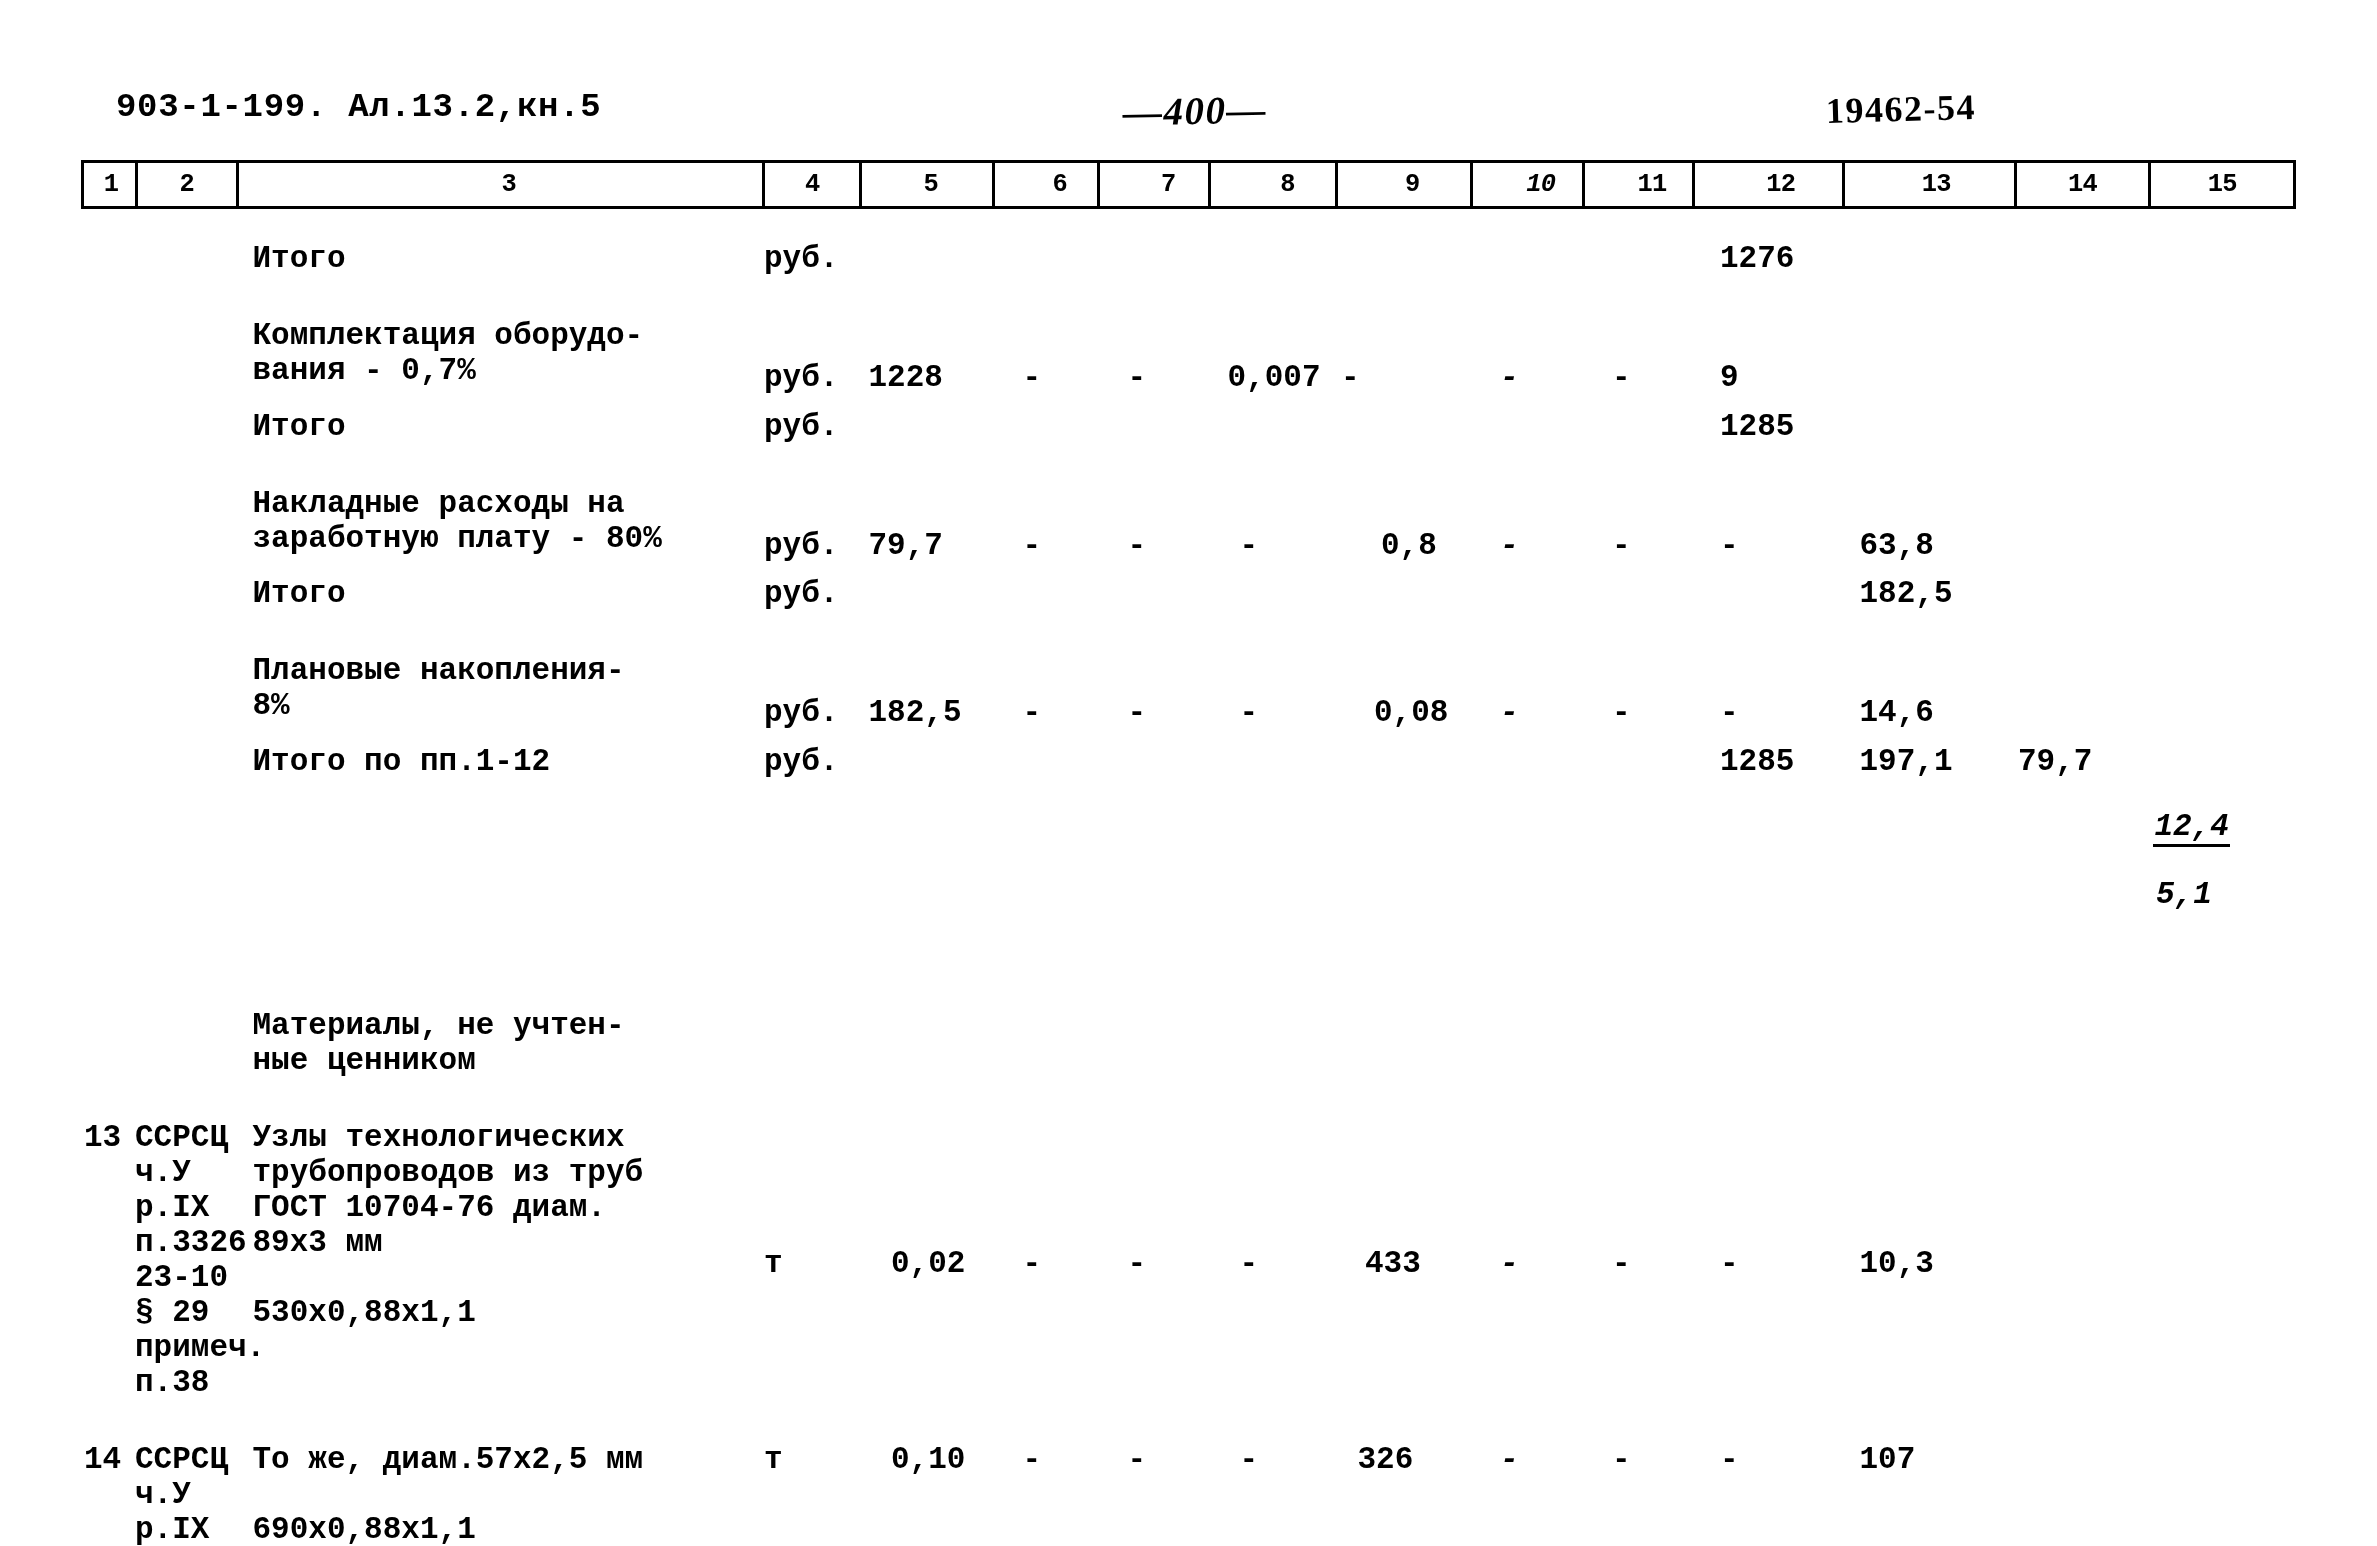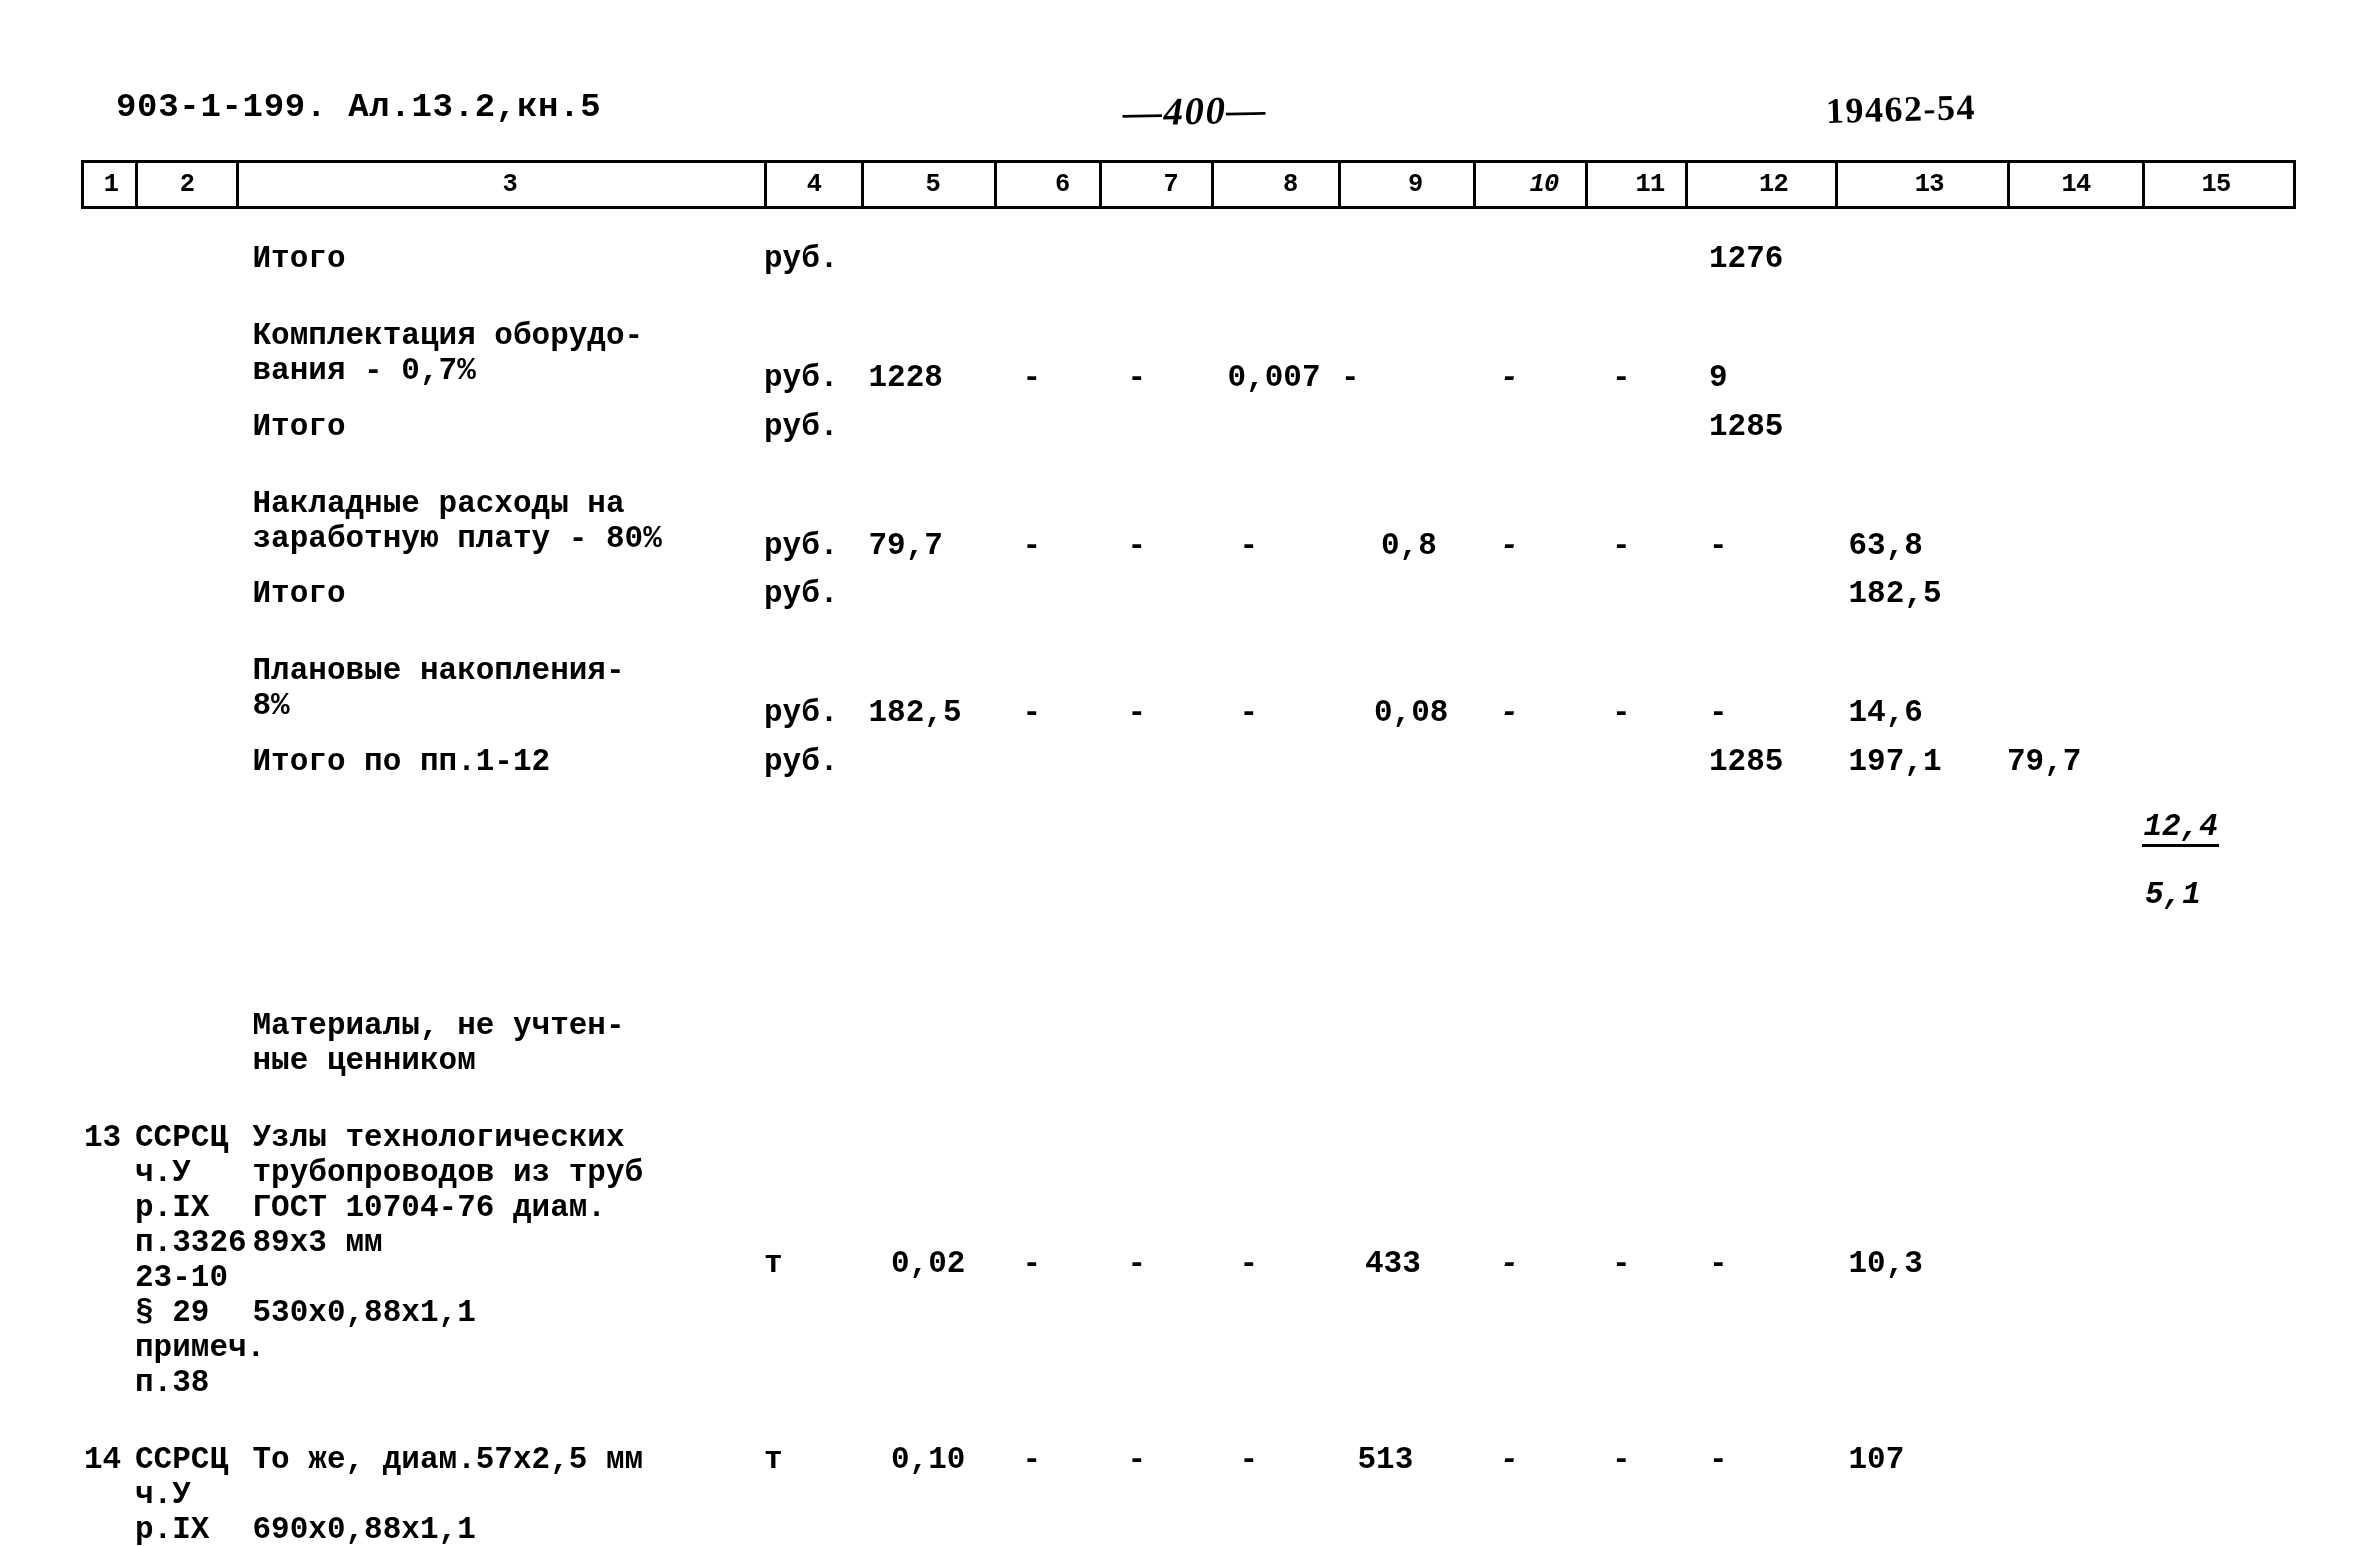--- a/index.html
+++ b/index.html
@@ -102,21 +102,21 @@
   .c1  { width: 54px;  text-align: left; padding-left: 3px;}
   .c2  { width: 101px; text-align: left; }
   .c3  { width: 528px; text-align: left; padding-left: 16.5px;}
   .c4  { width: 97px; text-align: left; }
   .c5  { width: 133px; text-align: left; padding-left: 7.5px;}
   .c6  { width: 105px; text-align: left; padding-left: 28.4px;}
   .c7  { width: 112px; text-align: left; padding-left: 28.4px;}
   .c8  { width: 127px; text-align: left; padding-left: 28.4px;}
   .c9  { width: 135px; text-align: left; padding-left: 16.5px;}
   .c10 { width: 112px; text-align: left; padding-left: 27px; font-style: italic;}
-  .c11 { width: 100px; text-align: left; padding-left: 27px;}
+  .c11 { width: 111px; text-align: left; padding-left: 27px;}
   .c12 { width: 150px; text-align: left; padding-left: 24px;}
   .c13 { width: 172px; text-align: left; padding-left: 13.5px;}
   .c14 { width: 135px; text-align: left; }
   .c15 { width: 142px; text-align: left; }
 
   .sp-xs { height: 13.5px; }
   .sp-sm { height: 24px; }
   .sp-md { height: 42px; }
   .sp-lg { height: 63px; }
 
@@ -368,21 +368,21 @@
   р.IX
   п.3317</div>
       <div class="cell c3">То же, диам.57х2,5 мм
 
 690х0,88х1,1</div>
       <div class="cell c4">т</div>
       <div class="cell c5" style="padding-left:30px">0,10</div>
       <div class="cell c6">-</div>
       <div class="cell c7">-</div>
       <div class="cell c8">-</div>
-      <div class="cell c9" style="padding-left:19.5px">513</div>
+      <div class="cell c9" style="padding-left:19.5px">326</div>
       <div class="cell c10">-</div>
       <div class="cell c11">-</div>
       <div class="cell c12">-</div>
       <div class="cell c13">107</div>
       <div class="cell c14"></div>
       <div class="cell c15"></div>
     </div>
 
   </div>
 </div>

